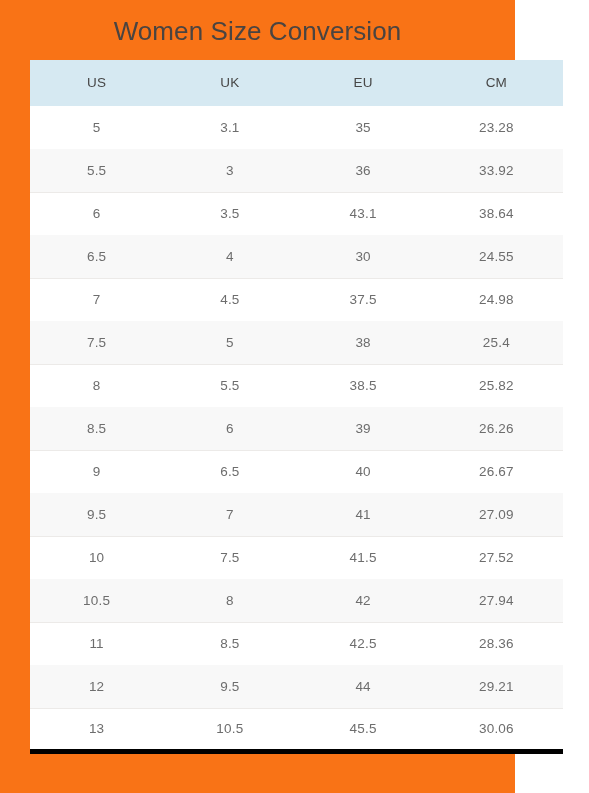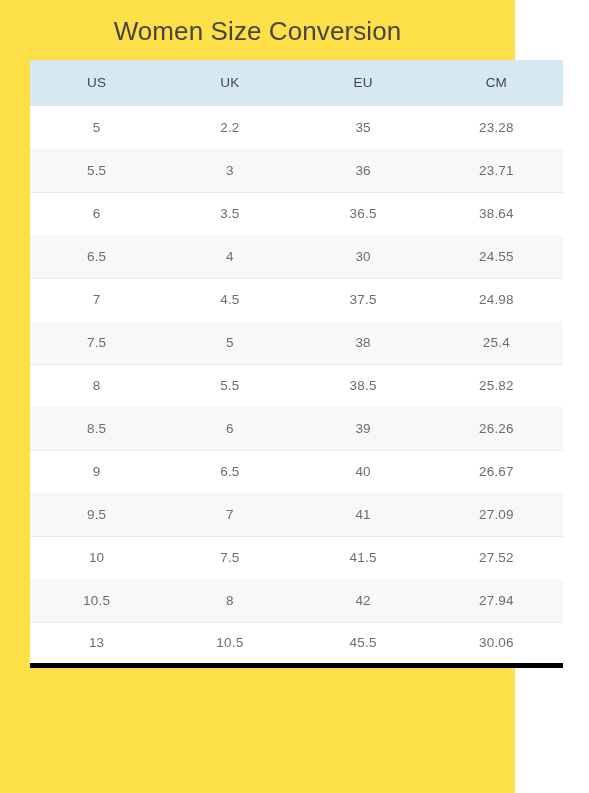--- a/index.html
+++ b/index.html
@@ -13,21 +13,21 @@
     height: 793px;
     background: #ffffff;
     font-family: "Liberation Sans", sans-serif;
     overflow: hidden;
   }
 
   .page {
     width: 515px;
     height: 793px;
     position: relative;
-    background: #fde047;
+    background: #f97316;
   }
 
   .page-title {
     margin: 0;
     padding-top: 14px;
     text-align: center;
     font-size: 26px;
     font-weight: 400;
     letter-spacing: 0.1px;
     color: #4a4441;
@@ -104,34 +104,34 @@
         <tr>
           <th>US</th>
           <th>UK</th>
           <th>EU</th>
           <th>CM</th>
         </tr>
       </thead>
       <tbody id="table-body">
           <tr>
             <td>5</td>
-            <td>2.2</td>
+            <td>3.1</td>
             <td>35</td>
             <td>23.28</td>
           </tr>
           <tr>
             <td>5.5</td>
             <td>3</td>
             <td>36</td>
-            <td>23.71</td>
+            <td>33.92</td>
           </tr>
           <tr>
             <td>6</td>
             <td>3.5</td>
-            <td>36.5</td>
+            <td>43.1</td>
             <td>38.64</td>
           </tr>
           <tr>
             <td>6.5</td>
             <td>4</td>
             <td>30</td>
             <td>24.55</td>
           </tr>
           <tr>
             <td>7</td>
@@ -175,20 +175,32 @@
             <td>41.5</td>
             <td>27.52</td>
           </tr>
           <tr>
             <td>10.5</td>
             <td>8</td>
             <td>42</td>
             <td>27.94</td>
           </tr>
           <tr>
+            <td>11</td>
+            <td>8.5</td>
+            <td>42.5</td>
+            <td>28.36</td>
+          </tr>
+          <tr>
+            <td>12</td>
+            <td>9.5</td>
+            <td>44</td>
+            <td>29.21</td>
+          </tr>
+          <tr>
             <td>13</td>
             <td>10.5</td>
             <td>45.5</td>
             <td>30.06</td>
           </tr>
         </tbody>
     </table>
   </div>
 
 </div>

